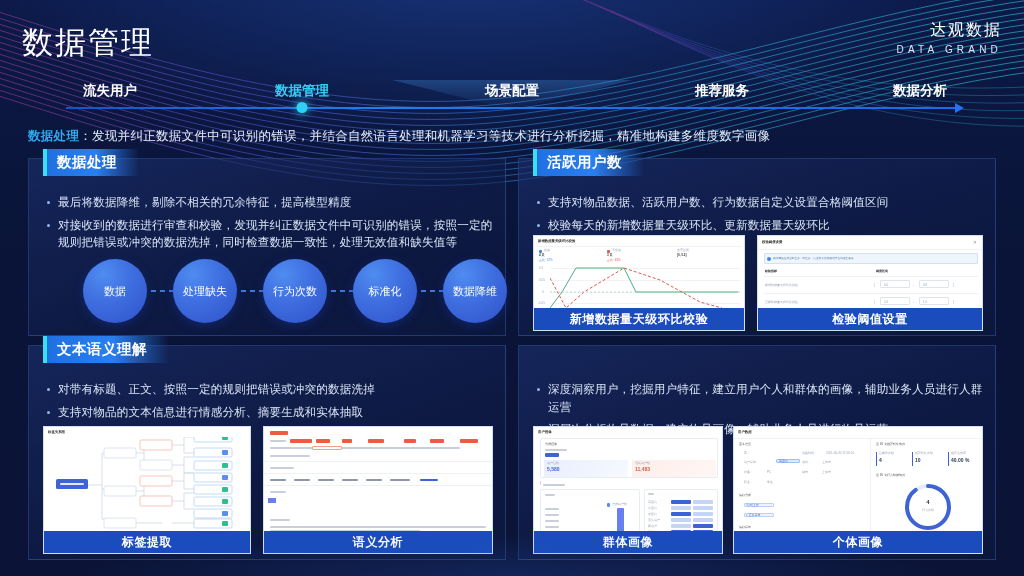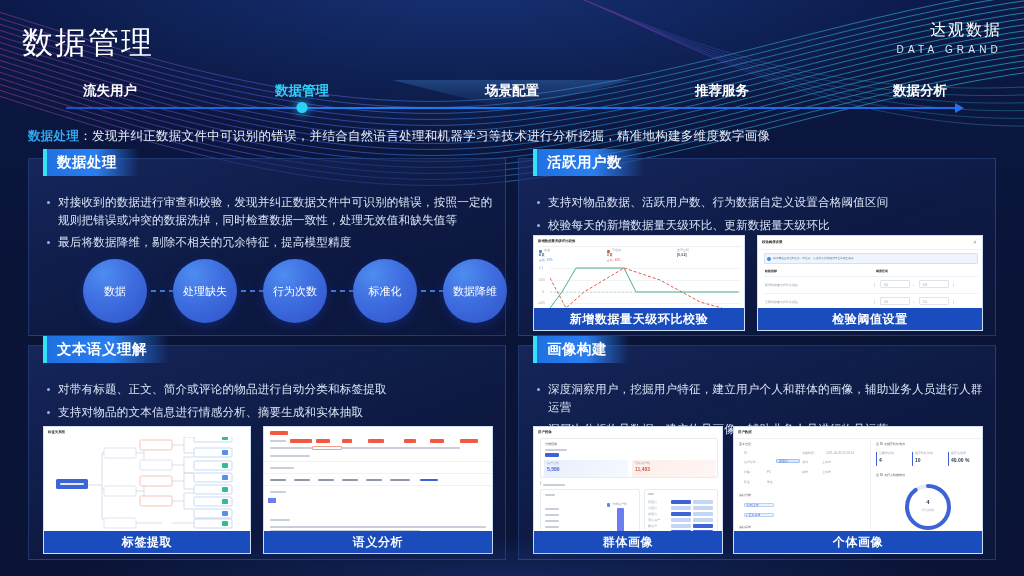--- a/index.html
+++ b/index.html
@@ -189,25 +189,25 @@
 
   <div class="intro">
     <span class="kw">数据处理</span><span>：</span><span>发现并纠正数据文件中可识别的错误，并结合自然语言处理和机器学习等技术进行分析挖掘，精准地构建多维度数字画像</span>
   </div>
 
   <div class="card" id="card-proc">
     <div class="card-title">数据处理</div>
     <div class="bullets">
       <div class="bullet">
         <span class="dot"></span>
+        <span class="txt">最后将数据降维，剔除不相关的冗余特征，提高模型精度</span>
+      </div>
+      <div class="bullet">
+        <span class="dot"></span>
         <span class="txt">对接收到的数据进行审查和校验，发现并纠正数据文件中可识别的错误，按照一定的规则把错误或冲突的数据洗掉，同时检查数据一致性，处理无效值和缺失值等</span>
-      </div>
-      <div class="bullet">
-        <span class="dot"></span>
-        <span class="txt">最后将数据降维，剔除不相关的冗余特征，提高模型精度</span>
       </div>
     </div>
     <div class="flow">
       <div class="node" style="left:32px">
           <span class="shadow-pad">数据</span>
         </div>
       <div class="arrow" style="left:100px"></div>
       <div class="node" style="left:122px">
           <span class="shadow-pad">处理缺失</span>
         </div>
@@ -312,21 +312,21 @@
       </div>
       <div class="shot-cap">检验阈值设置</div>
     </div>
   </div>
 
   <div class="card" id="card-text">
     <div class="card-title">文本语义理解</div>
     <div class="bullets">
       <div class="bullet">
         <span class="dot"></span>
-        <span class="txt">对带有标题、正文、简介或评论的物品进行自动分类和标签提取</span>
+        <span class="txt">对带有标题、正文、按照一定的规则把错误或冲突的数据洗掉</span>
       </div>
       <div class="bullet">
         <span class="dot"></span>
         <span class="txt">支持对物品的文本信息进行情感分析、摘要生成和实体抽取</span>
       </div>
     </div>
 
     <div class="shot" style="left:14px; top:80px; width:208px; height:128px;">
       <div class="shot-img">
         <div class="mini-title">标签关系图</div>
@@ -539,21 +539,20 @@
         <div class="txtline" style="left:6px; top:92px; width:20px;"></div>
         <div class="txtline" style="left:6px;  top:99px;  width:216px;"></div>
         <div class="txtline" style="left:6px;  top:103px; width:150px;"></div>
 
       </div>
       <div class="shot-cap">语义分析</div>
     </div>
   </div>
 
   <div class="card" id="card-port">
-    <div class="card-title">画像构建</div>
     <div class="bullets">
       <div class="bullet">
         <span class="dot"></span>
         <span class="txt">深度洞察用户，挖掘用户特征，建立用户个人和群体的画像，辅助业务人员进行人群运营</span>
       </div>
       <div class="bullet">
         <span class="dot"></span>
         <span class="txt">深层次分析物品数据，建立物品画像，辅助业务人员进行物品运营</span>
       </div>
     </div>

